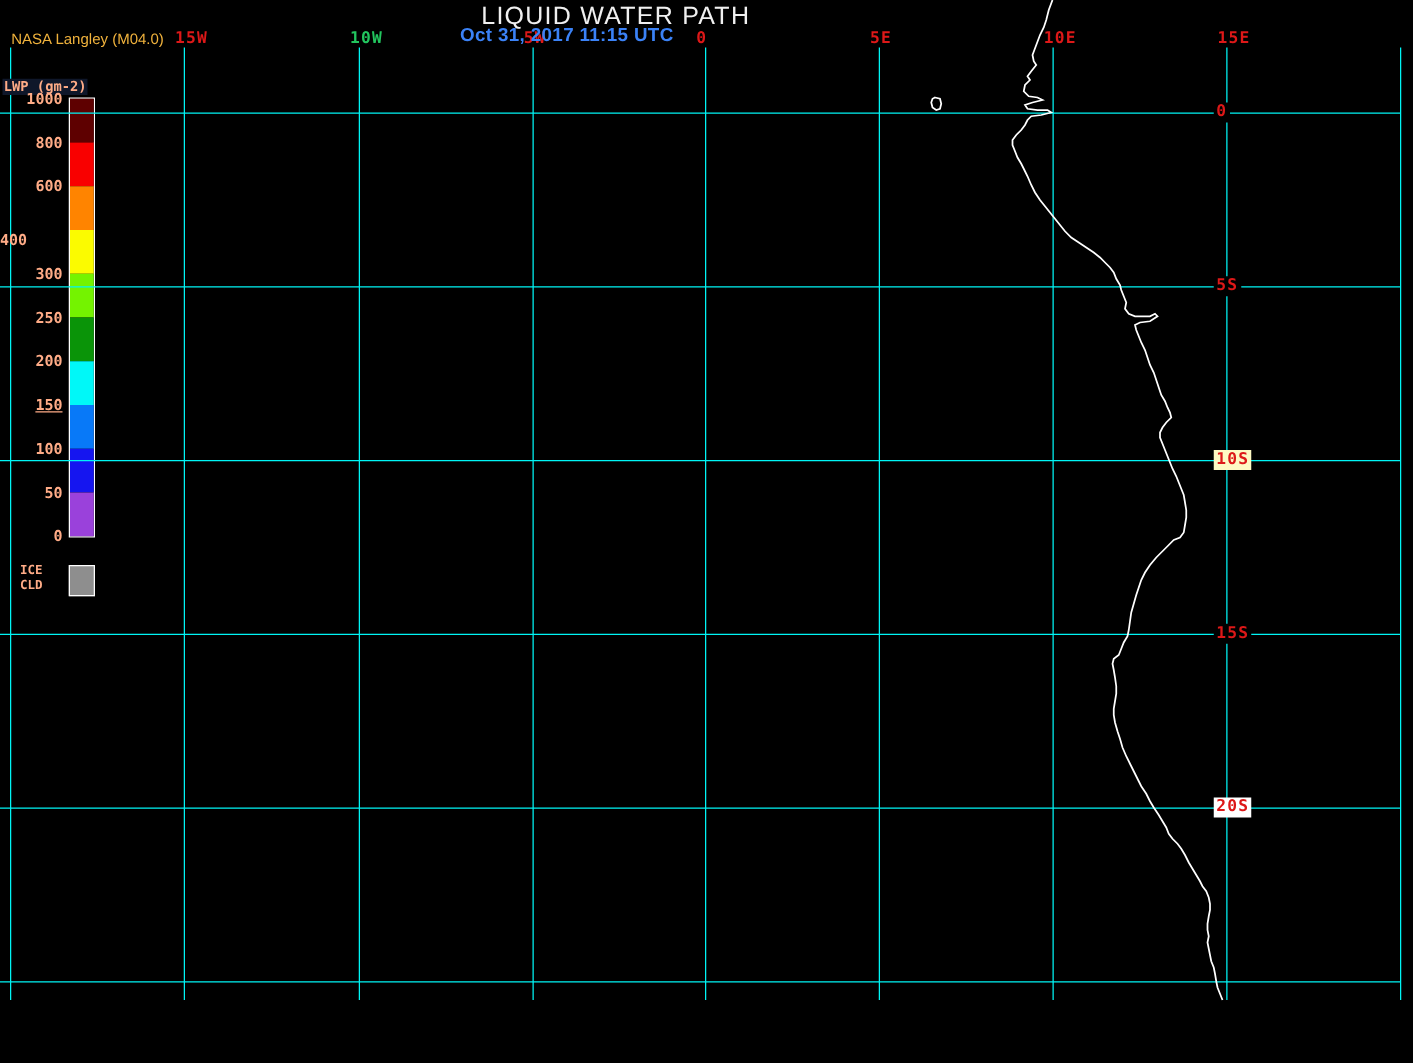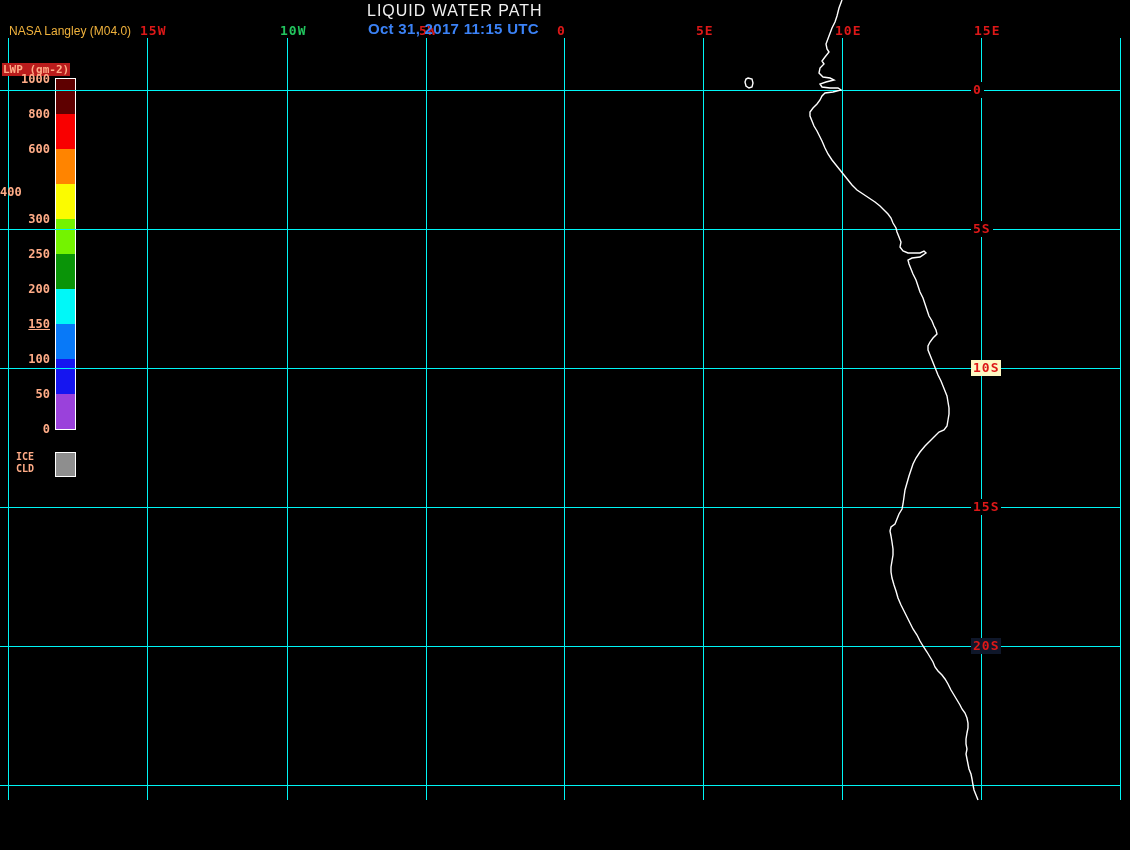--- a/index.html
+++ b/index.html
@@ -1,25 +1,25 @@
 <!DOCTYPE html>
 <html><head>
 <meta charset="utf-8">
 <style>
   html,body{margin:0;padding:0;background:#000;}
   #stage{position:relative;width:1130px;height:850px;background:#000;overflow:hidden;
          font-family:"DejaVu Sans Mono",monospace;}
   .sans{font-family:"Liberation Sans","DejaVu Sans",sans-serif;}
   .credit{position:absolute;left:9px;top:24px;font-size:12px;z-index:5;}
-  .title{position:absolute;left:367px;top:2px;font-size:16px;letter-spacing:1px;z-index:5;}
+  .title{position:absolute;left:385px;top:2px;font-size:20px;letter-spacing:1px;z-index:5;}
   .datetime{position:absolute;left:368px;top:20px;font-size:15px;letter-spacing:0.3px;z-index:5;}
   .geo{font-size:13px;font-weight:bold;letter-spacing:1px;line-height:14px;}
   .scale{font-size:12px;font-weight:bold;line-height:13px;}
   .lwp-title{position:absolute;left:2px;top:63px;font-size:11px;font-weight:bold;
-             background:#b91c1c;padding:0 1px;z-index:4;}
+             background:#0f172a;padding:0 1px;z-index:4;}
   .ice-label{position:absolute;left:0;top:451px;width:50px;text-align:center;
              font-size:10px;font-weight:bold;line-height:12px;z-index:4;}
   .footer{position:absolute;left:0;top:833px;width:1130px;text-align:center;
           font-size:12px;font-weight:bold;letter-spacing:1.7px;white-space:pre;z-index:5;}
 </style>
 </head>
 <body>
 
 <div id="stage">
   <div class="credit sans" style="color: rgb(240, 178, 60);">NASA Langley (M04.0)</div>
@@ -52,21 +52,21 @@
     <div class="geo" style="position: absolute; left: 280px; top: 24px; color: #22c55e; z-index: 3;">10W</div>
     <div class="geo" style="position: absolute; left: 419px; top: 24px; color: rgb(221, 24, 24); z-index: 3;">5W</div>
     <div class="geo" style="position: absolute; left: 557px; top: 24px; color: rgb(221, 24, 24); z-index: 3;">0</div>
     <div class="geo" style="position: absolute; left: 696px; top: 24px; color: rgb(221, 24, 24); z-index: 3;">5E</div>
     <div class="geo" style="position: absolute; left: 835px; top: 24px; color: rgb(221, 24, 24); z-index: 3;">10E</div>
     <div class="geo" style="position: absolute; left: 974px; top: 24px; color: rgb(221, 24, 24); z-index: 3;">15E</div>
     <div class="geo" style="position: absolute; left: 971px; top: 82px; color: rgb(221, 24, 24); background: rgb(0, 0, 0); padding: 1px 2px; z-index: 4;">0</div>
     <div class="geo" style="position: absolute; left: 971px; top: 221px; color: rgb(221, 24, 24); background: rgb(0, 0, 0); padding: 1px 2px; z-index: 4;">5S</div>
     <div class="geo" style="position: absolute; left: 971px; top: 360px; color: rgb(221, 24, 24); background: #fef9c3; padding: 1px 2px; z-index: 4;">10S</div>
     <div class="geo" style="position: absolute; left: 971px; top: 499px; color: rgb(221, 24, 24); background: rgb(0, 0, 0); padding: 1px 2px; z-index: 4;">15S</div>
-    <div class="geo" style="position: absolute; left: 971px; top: 638px; color: rgb(221, 24, 24); background: #0f172a; padding: 1px 2px; z-index: 4;">20S</div>
+    <div class="geo" style="position: absolute; left: 971px; top: 638px; color: rgb(221, 24, 24); background: #ffffff; padding: 1px 2px; z-index: 4;">20S</div>
     <div style="position: absolute; left: 55px; top: 78px; width: 19px; border: 1px solid rgb(255, 255, 255); z-index: 1;">
       <div style="position: relative; width: 19px; height: 35px; background: rgb(94, 0, 0);"></div>
       <div style="position: relative; width: 19px; height: 35px; background: rgb(249, 0, 0);"></div>
       <div style="position: relative; width: 19px; height: 35px; background: rgb(255, 132, 0);"></div>
       <div style="position: relative; width: 19px; height: 35px; background: rgb(251, 251, 0);"></div>
       <div style="position: relative; width: 19px; height: 35px; background: rgb(116, 243, 0);"></div>
       <div style="position: relative; width: 19px; height: 35px; background: rgb(10, 148, 8);"></div>
       <div style="position: relative; width: 19px; height: 35px; background: rgb(0, 248, 248);"></div>
       <div style="position: relative; width: 19px; height: 35px; background: rgb(8, 121, 248);"></div>
       <div style="position: relative; width: 19px; height: 35px; background: rgb(21, 21, 240);"></div>

